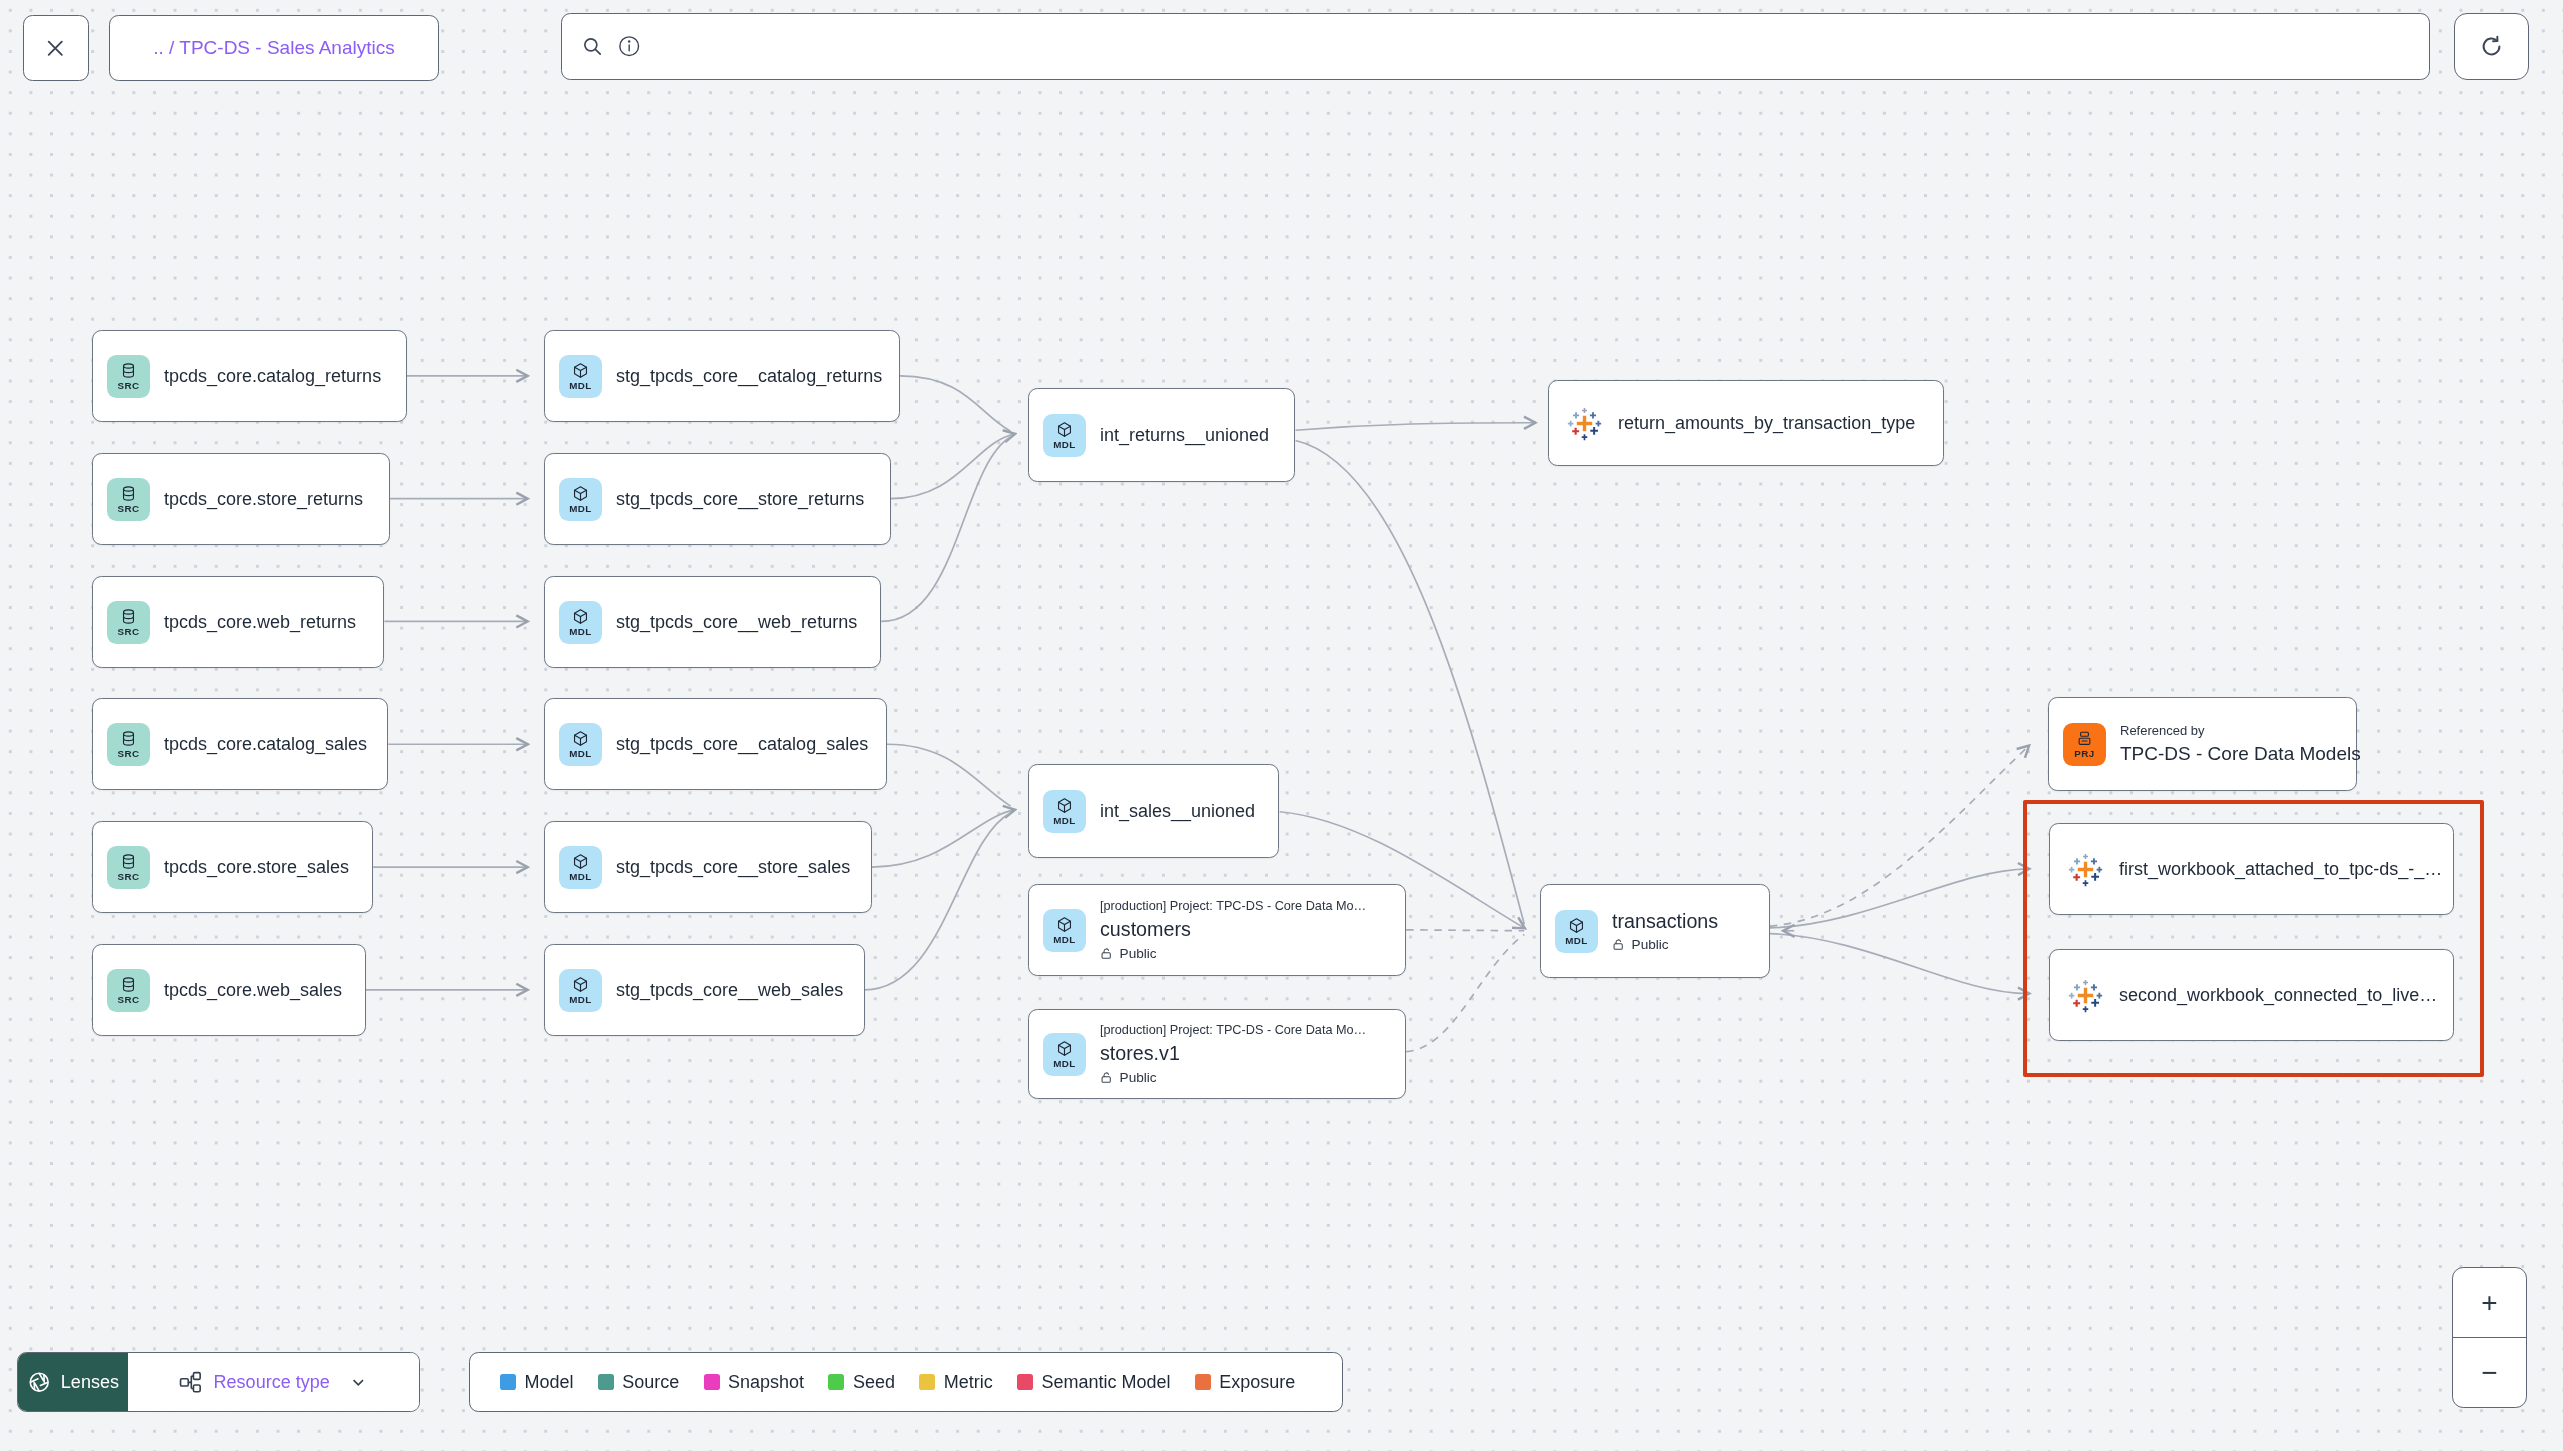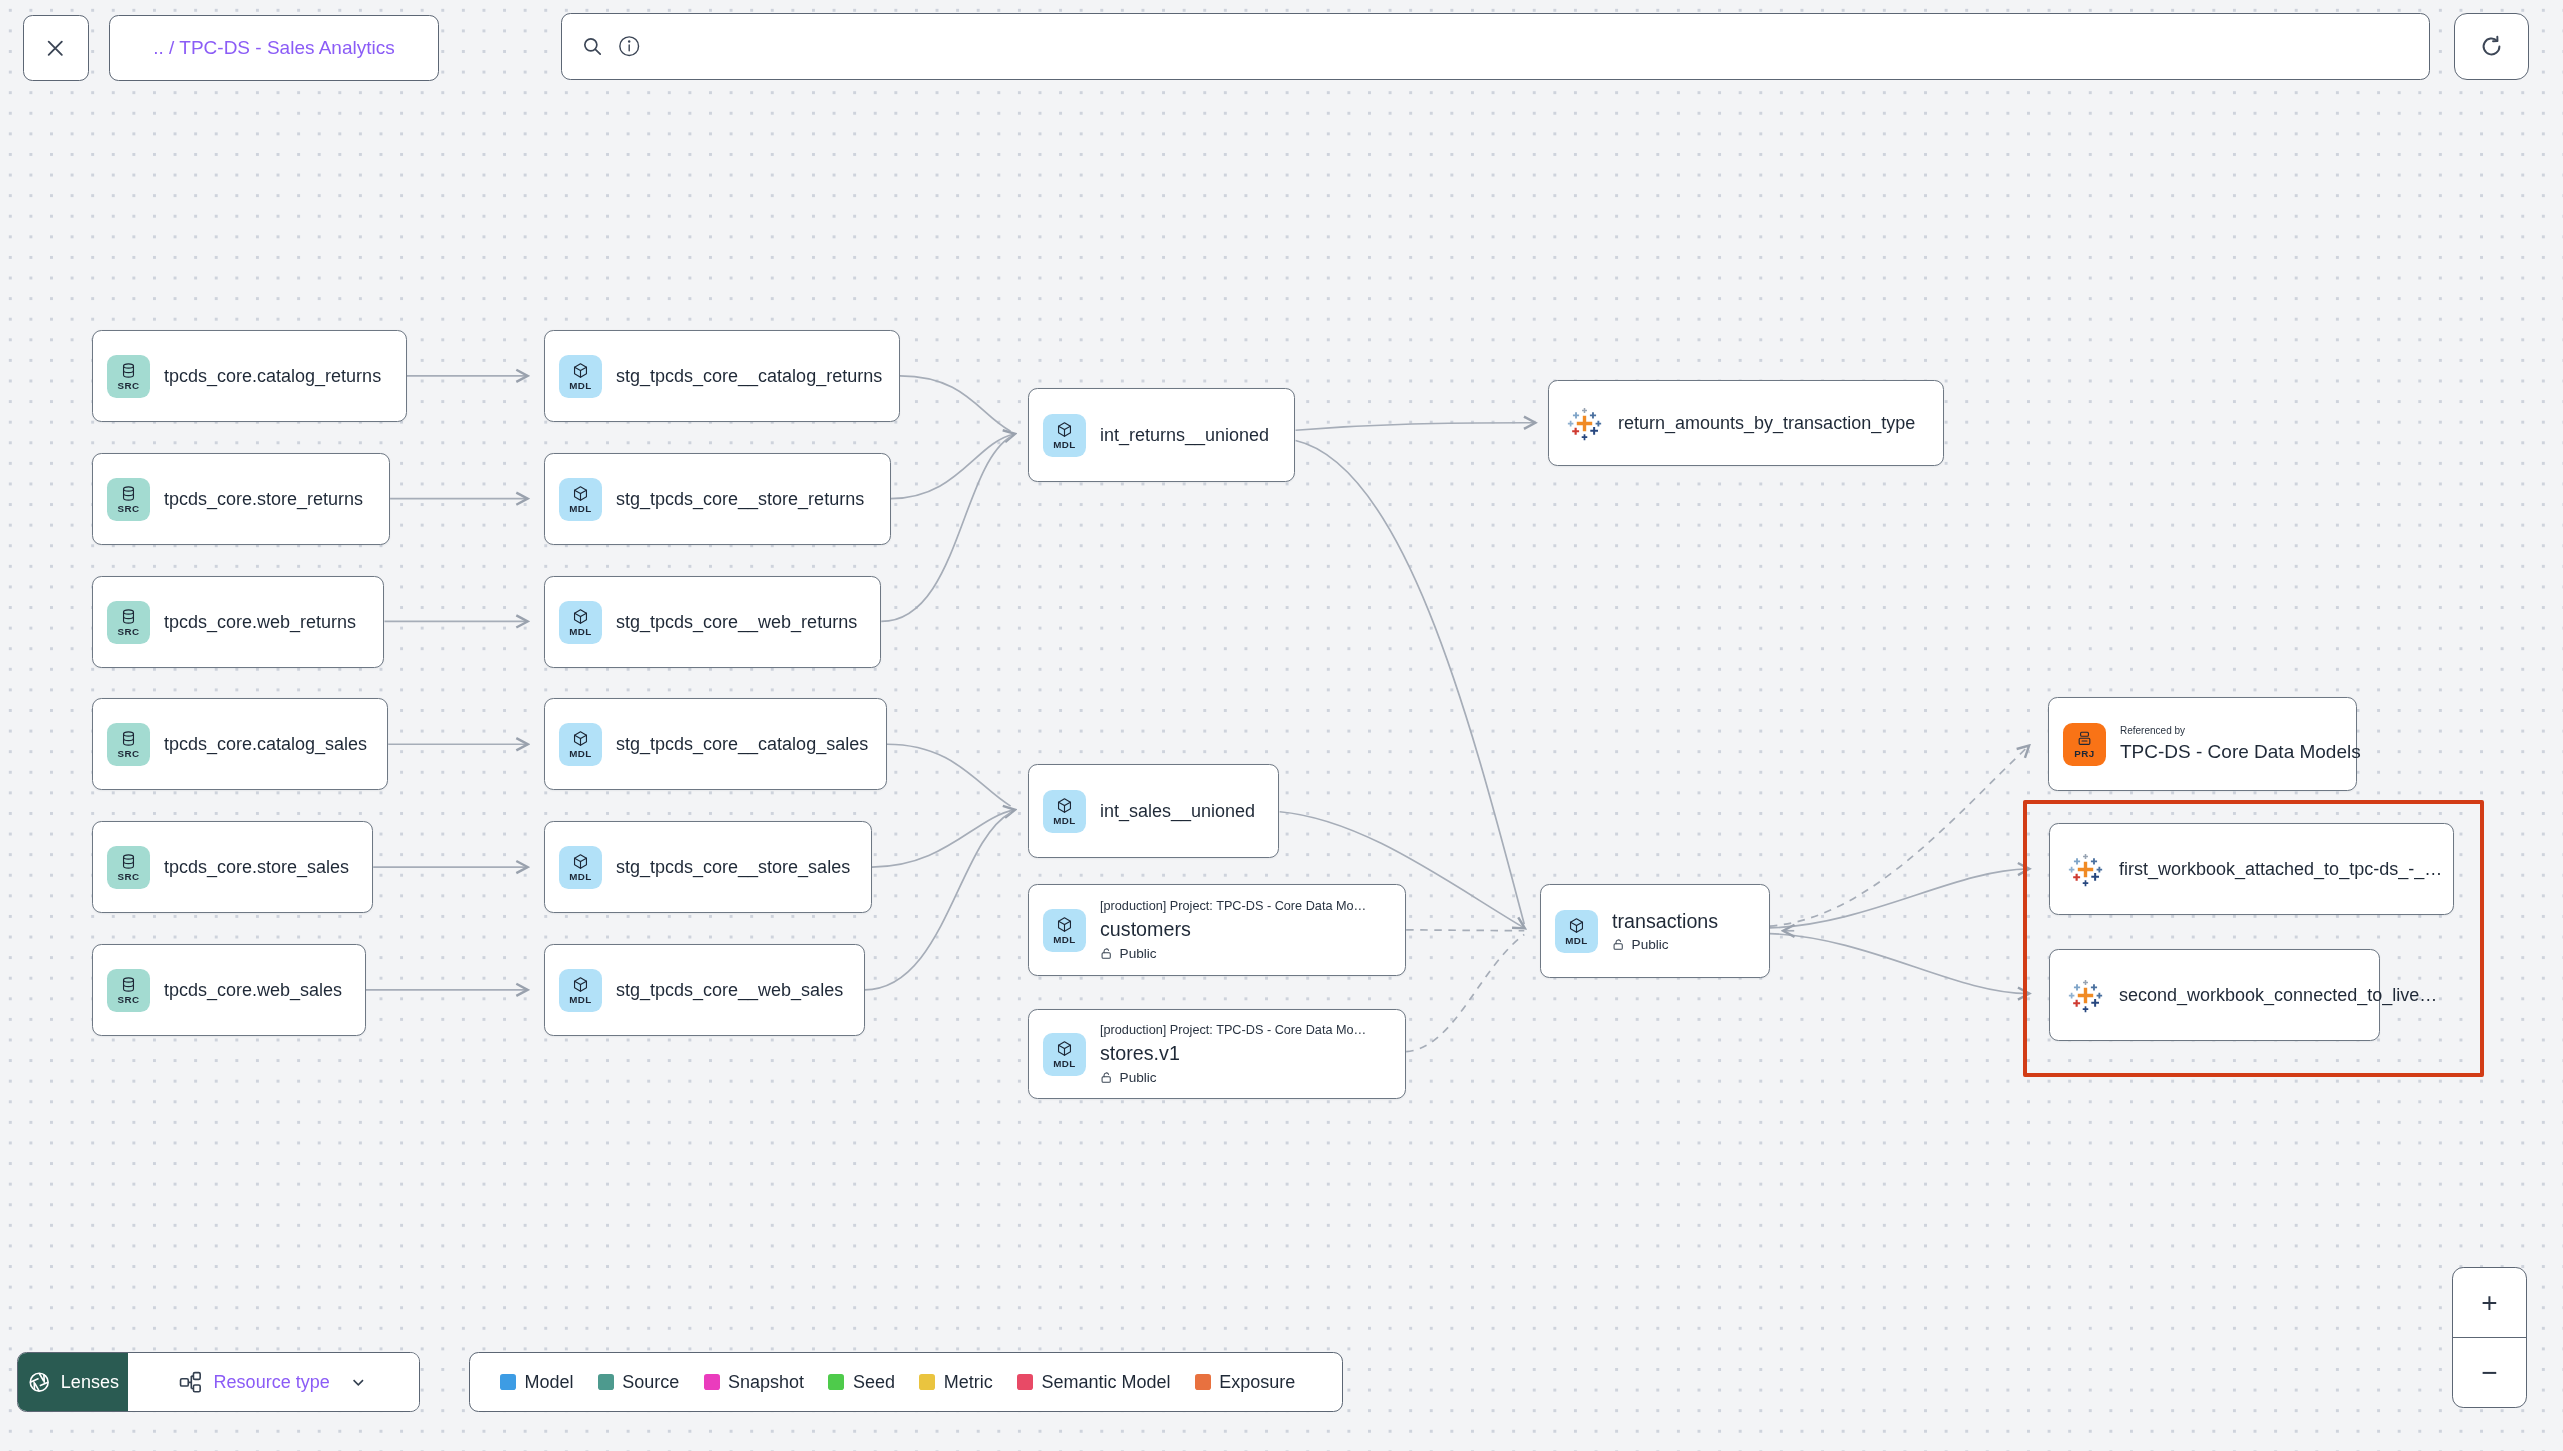--- a/index.html
+++ b/index.html
@@ -351,32 +351,32 @@
 </div>
 
 <div class="node" style="left:2048px;top:697px;width:309px;height:94px">
   <span class="badge prj">
       <svg class="bicon" viewBox="0 0 18 18" width="17" height="17">
         <use href="#i-prj"></use>
       </svg>
       <span class="blabel">PRJ</span>
     </span>
   <span class="nlines">
-    <span class="naccess" style="font-size:10px">Referenced by</span>
+    <span class="naccess" style="font-size:13px">Referenced by</span>
     <span class="ntitle" style="font-size:19px">TPC-DS - Core Data Models</span>
   </span>
 </div>
 
 <div class="node" style="left:2049px;top:823px;width:405px;height:92px;padding:0 17px;gap:15px">
   <svg class="ticon" viewBox="0 0 40 40" width="37" height="37">
       <use href="#i-tableau"></use>
     </svg>
   <span class="ntitle">first_workbook_attached_to_tpc-ds_-_…</span>
 </div>
-<div class="node" style="left:2049px;top:949px;width:331px;height:92px;padding:8px 17px;gap:15px">
+<div class="node" style="left:2049px;top:949px;width:405px;height:92px;padding:8px 17px;gap:15px">
   <svg class="ticon" viewBox="0 0 40 40" width="37" height="37">
       <use href="#i-tableau"></use>
     </svg>
   <span class="ntitle">second_workbook_connected_to_live…</span>
 </div>
 
 <div class="hbtn" style="left:22.5px;top:15px;width:66px;height:66px">
   <svg class="hicon" style="width:22.5px;height:22.5px;stroke-width:2" viewBox="0 0 24 24" width="22.5" height="22.5">
       <use href="#i-close"></use>
     </svg>

